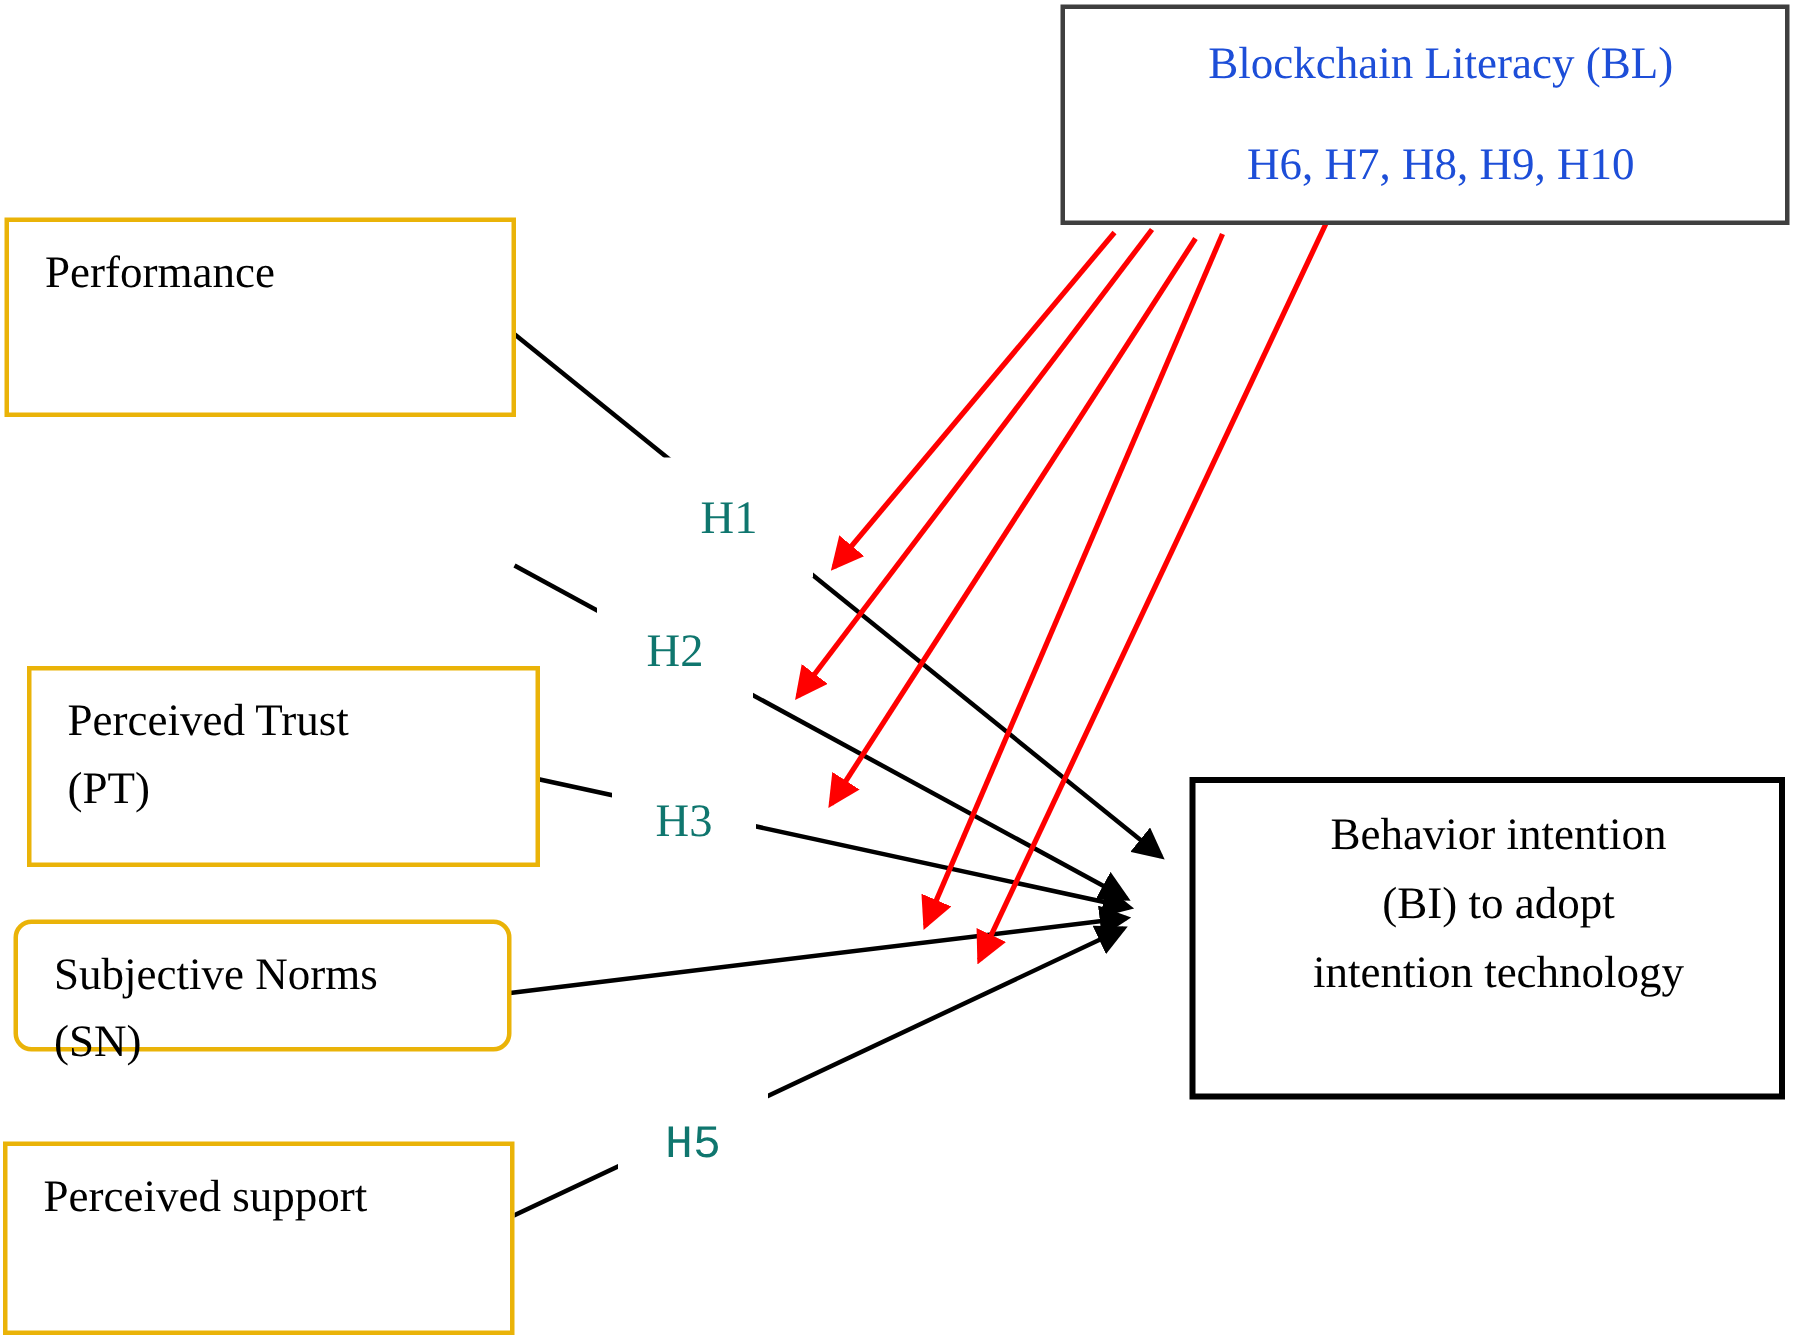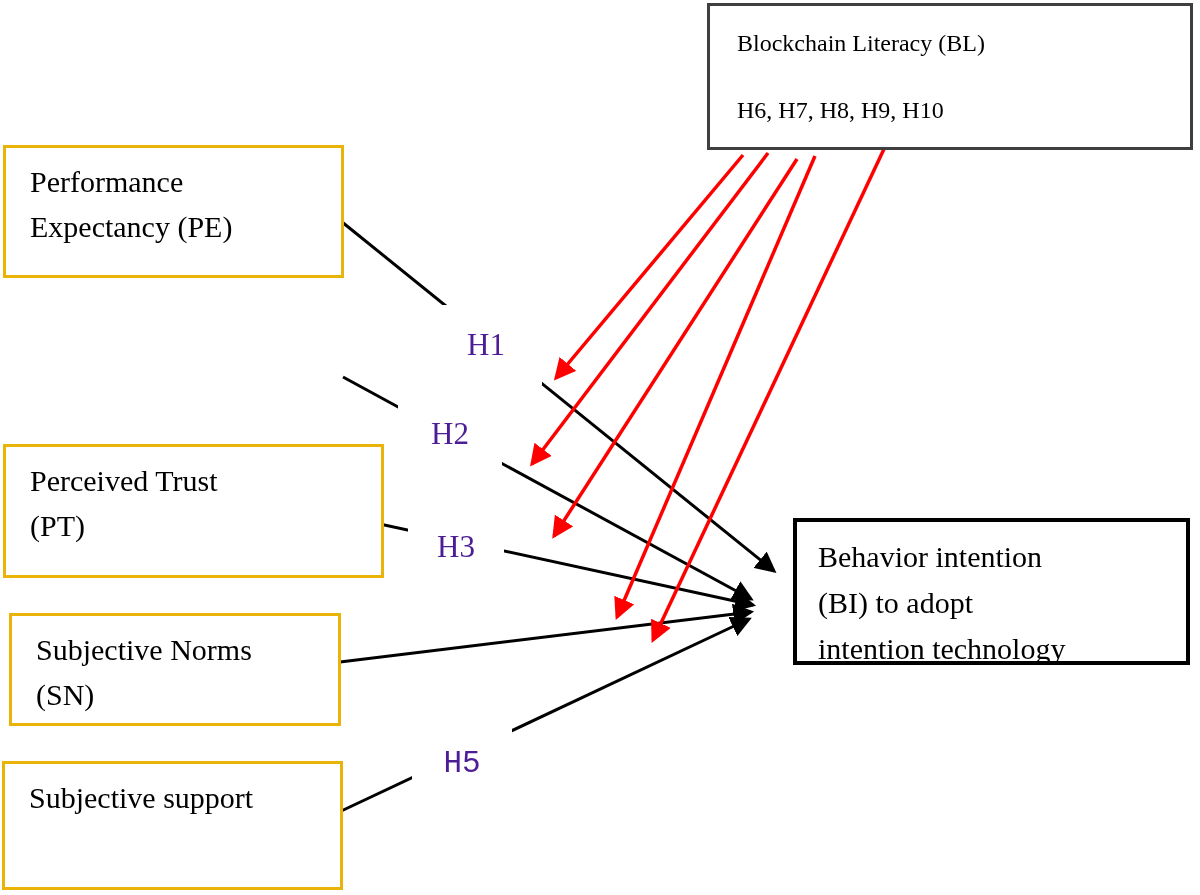--- a/index.html
+++ b/index.html
@@ -19,28 +19,29 @@
     padding:11px 6px 0 24px;
   }
   .outcome {
     border:4px solid #000000;
     color:#000000;
     font-size:30px; line-height:46px;
     padding:12px 6px 0 21px;
   }
   .moderator {
     border:3px solid #3f3f3f;
-    color:#000000;
-    font-size:24px; line-height:42px;
+    color:#1d4ed8;
+    font-size:30px; line-height:42px;
     padding:16px 6px 0 27px;
+    text-align:center;
   }
   .moderator .m2 { margin-top:25px; }
   .hlabel {
     position:absolute; z-index:2;
-    background:#ffffff; color:#4c1d95;
+    background:#ffffff; color:#0f766e;
     font-size:31px;
     display:flex; align-items:center; justify-content:center;
   }
 </style>
 </head>
 <body>
 
 <div class="stage">
 
   <svg class="wires" width="1200" height="895" viewBox="0 0 1200 895">
@@ -66,39 +67,38 @@
     <line x1="884" y1="149" x2="653" y2="640" stroke="#ff0000" stroke-width="3.5" marker-end="url(#arrowRed)"></line>
   </svg>
 
   <div class="box moderator" style="left:707px; top:3px; width:486px; height:147px;">
     <div class="m1">Blockchain Literacy (BL)</div>
     <div class="m2">H6, H7, H8, H9, H10</div>
   </div>
 
   <div class="box construct" style="left:3px; top:145px; width:341px; height:133px;">
     <div>Performance</div>
-    <div>Expectancy (PE)</div>
   </div>
 
 
-  <div class="box construct" style="left:3px; top:444px; width:381px; height:134px;">
+  <div class="box construct" style="left:18px; top:444px; width:342px; height:134px;">
     <div>Perceived Trust</div>
     <div>(PT)</div>
   </div>
 
-  <div class="box construct" style="left:9px; top:613px; width:332px; height:113px;">
+  <div class="box construct" style="left:9px; top:613px; width:332px; height:88px;border-radius:12px;">
     <div>Subjective Norms</div>
     <div>(SN)</div>
   </div>
 
   <div class="box construct" style="left:2px; top:761px; width:341px; height:129px;">
-    <div>Subjective support</div>
+    <div>Perceived support</div>
   </div>
 
-  <div class="box outcome" style="left:793px; top:518px; width:397px; height:147px;">
+  <div class="box outcome" style="left:793px; top:518px; width:397px; height:215px;text-align:center;">
     <div>Behavior intention</div>
     <div>(BI) to adopt</div>
     <div>intention technology</div>
   </div>
 
   <div class="hlabel" style="left:430px; top:305px; width:112px; height:80px;">H1</div>
   <div class="hlabel" style="left:398px; top:396px; width:104px; height:76px;">H2</div>
   <div class="hlabel" style="left:408px; top:514px; width:96px; height:66px;">H3</div>
   <div class="hlabel" style="left:412px; top:725px; width:100px; height:76px;font-family:Liberation Mono, monospace;">H5</div>
 

